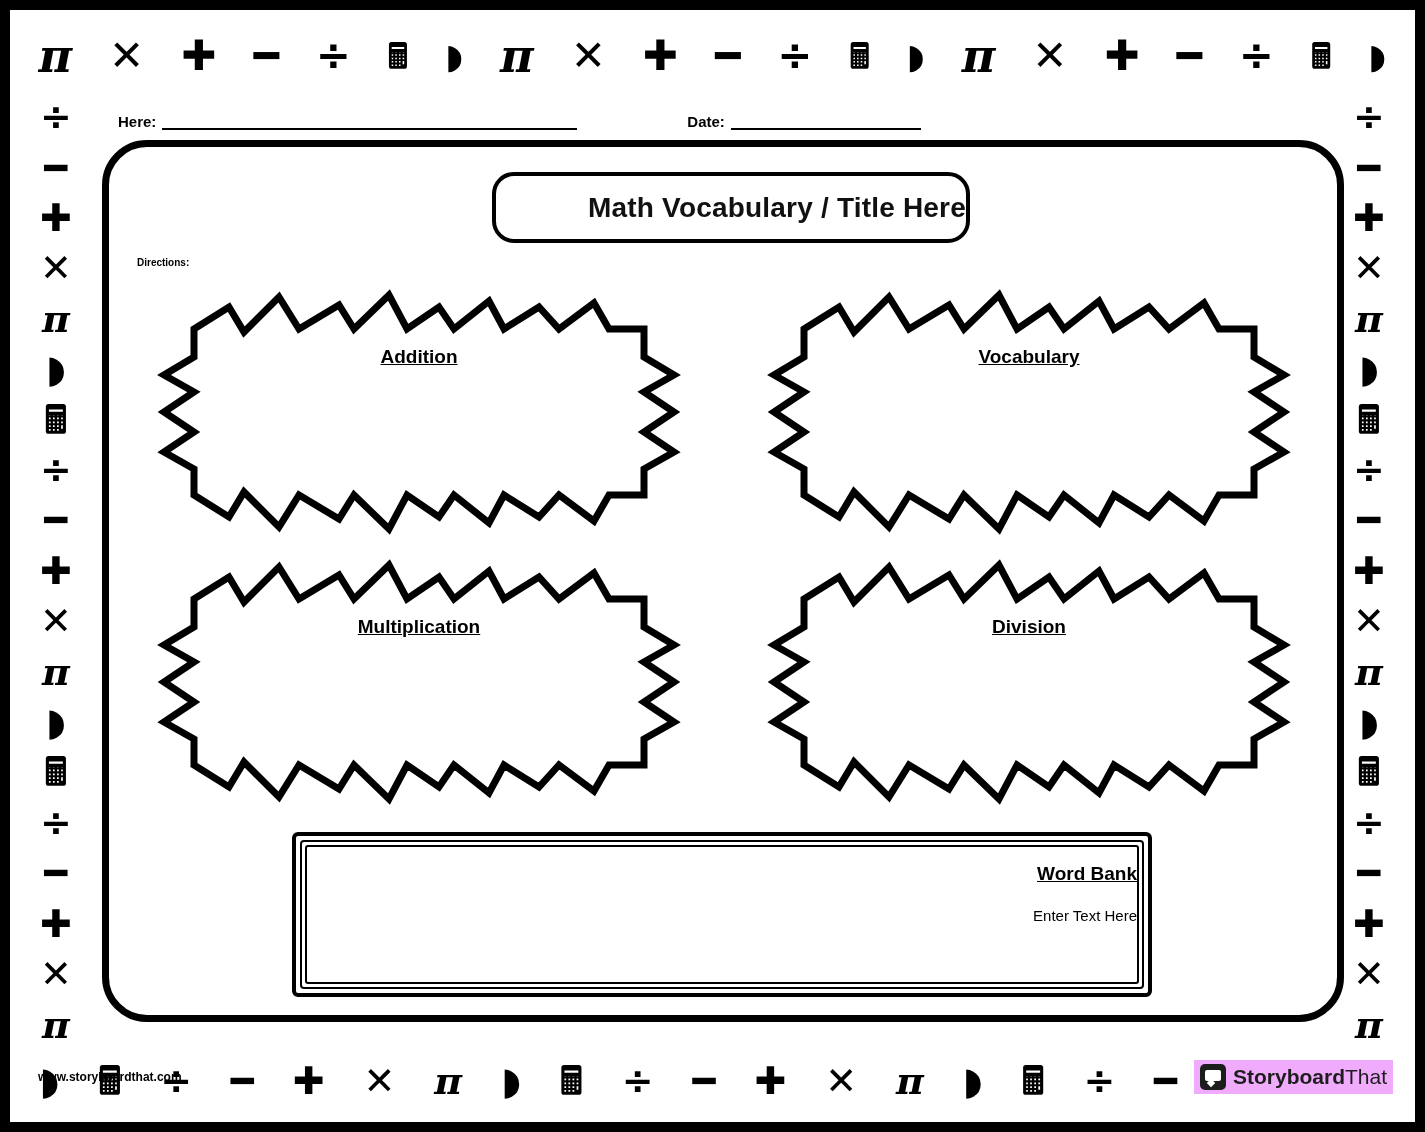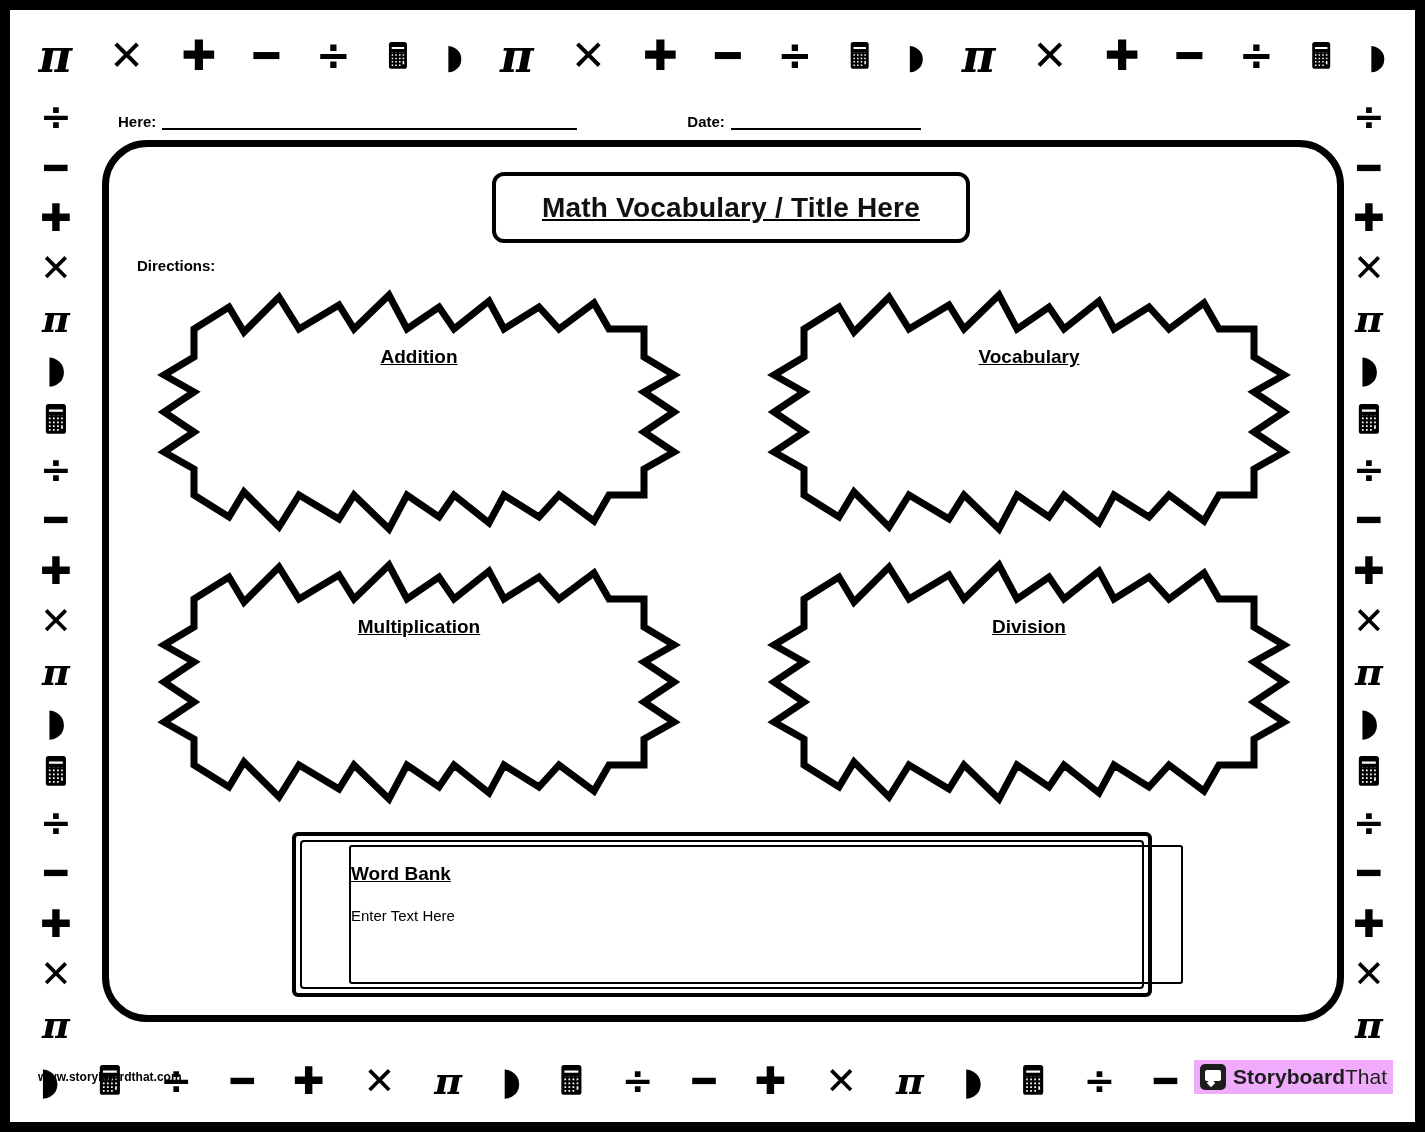--- a/index.html
+++ b/index.html
@@ -109,40 +109,39 @@
   .gap { width: 110px; }
 
   
   #title-box {
     position: absolute;
     left: 383px;
     top: 25px;
     width: 470px;
     height: 63px;
     border: 4px solid #000;
-    border-radius: 12px;
+    border-radius: 22px;
     display: flex;
     align-items: center;
-    justify-content: center;
+    justify-content: flex-end;
     background: #fff;
-    text-decoration: underline;
   }
   #title-text {
     font-size: 28px;
     font-weight: bold;
     color: #111;
     letter-spacing: 0.2px;
   }
 
   
   #directions {
     position: absolute;
     left: 28px;
     top: 110px;
-    font-size: 15px;
+    font-size: 10px;
     font-weight: bold;
     color: #000;
   }
 
   
   .burst {
     position: absolute;
     width: 560px;
     height: 250px;
   }
@@ -194,22 +193,21 @@
     box-sizing: border-box;
     padding: 3px;
   }
   #word-bank-inner2 {
     width: 100%;
     height: 100%;
     border: 2px solid #000;
     border-radius: 3px;
     box-sizing: border-box;
     padding-top: 16px;
-    text-align: left;
-    margin-left: 44px;
+    text-align: right;
   }
   #word-bank-title {
     font-size: 19px;
     font-weight: bold;
     text-decoration: underline;
     color: #000;
   }
   #word-bank-text {
     margin-top: 22px;
     font-size: 15px;

